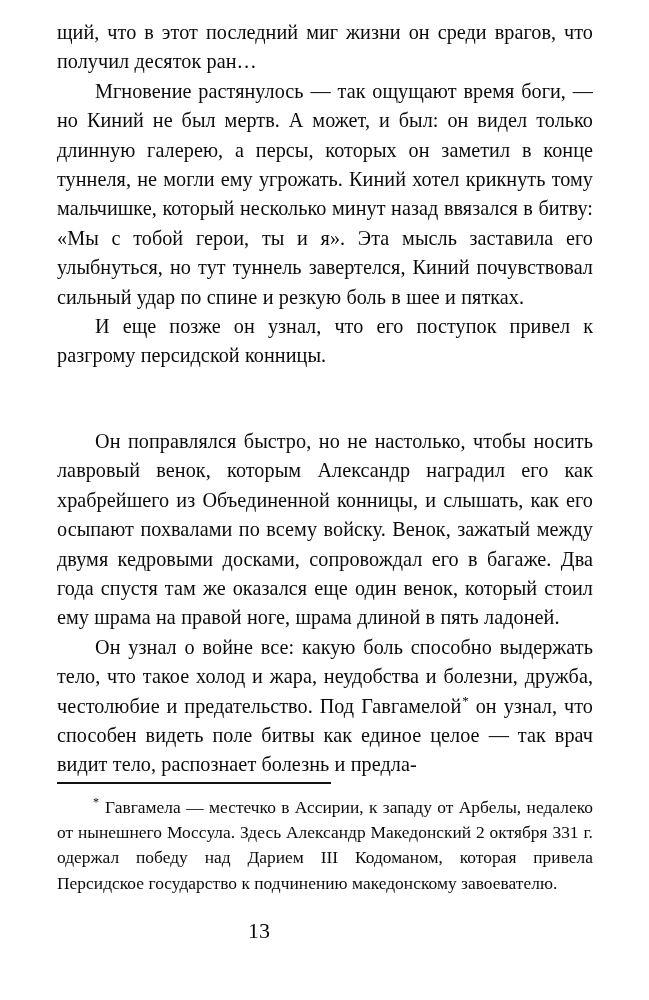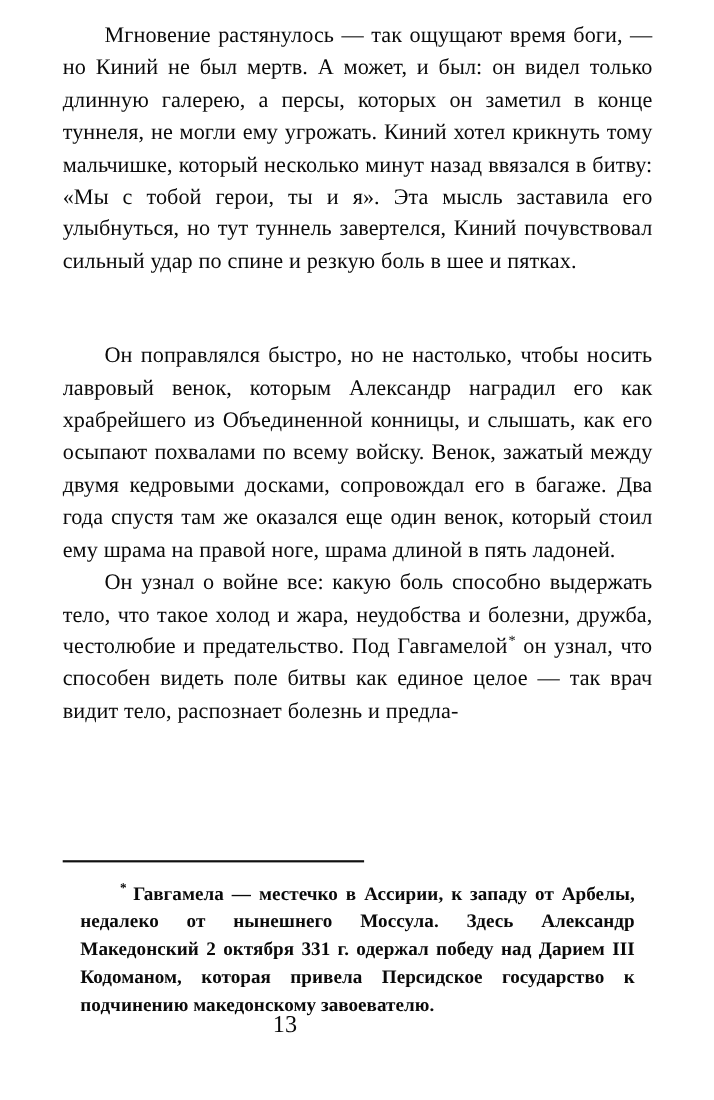--- a/index.html
+++ b/index.html
@@ -59,28 +59,28 @@
     top: 782px;
     width: 536px;
   }
   .footnote-rule {
     width: 274px;
     height: 0;
     border-top: 2px solid #111111;
     margin: 0 0 11px 0;
   }
   p.footnote-par {
-    margin: 16px;
+    margin: 0;
     padding: 0;
     font-size: 17.4px;
     line-height: 25.2px;
     text-align: justify;
     text-indent: 36px;
     letter-spacing: 0.03px;
-    font-weight: 700;
+    font-weight: 400;
   }
   .fn-star {
     font-size: 12px;
     vertical-align: super;
     line-height: 0;
     padding-right: 6px;
   }
   .page-number {
     position: absolute;
     top: 920px;
@@ -92,24 +92,26 @@
     font-weight: 500;
   }
 </style>
 </head>
 <body>
 
 <div class="page">
 
   <div class="text-column">
 
+    <p class="body-par no-indent">щий, что в этот последний миг жизни он среди врагов, что получил десяток ран…</p>
 
     <p class="body-par">Мгновение растянулось — так ощущают время боги, — но Киний не был мертв. А может, и был: он видел только длинную галерею, а персы, которых он заметил в конце туннеля, не могли ему угрожать. Киний хотел крикнуть тому мальчишке, который несколько минут назад ввязался в битву: «Мы с тобой герои, ты и я». Эта мысль заставила его улыбнуться, но тут туннель завертелся, Киний почувствовал сильный удар по спине и резкую боль в шее и пятках.</p>
 
 
+    <p class="body-par">И еще позже он узнал, что его поступок привел к разгрому персидской конницы.</p>
 
     <div class="section-gap"></div>
 
     <p class="body-par">Он поправлялся быстро, но не настолько, чтобы носить лавровый венок, которым Александр наградил его как храбрейшего из Объединенной конницы, и слышать, как его осыпают похвалами по всему войску. Венок, зажатый между двумя кедровыми досками, сопровождал его в багаже. Два года спустя там же оказался еще один венок, который стоил ему шрама на правой ноге, шрама длиной в пять ладоней.</p>
 
     <p class="body-par"><span>Он узнал о войне все: какую боль способно выдержать тело, что такое холод и жара, неудобства и болезни, дружба, честолюбие и предательство. Под Гавгамелой</span><span class="fn-marker">*</span><span> он узнал, что способен видеть поле битвы как единое целое — так врач видит тело, распознает болезнь и предла-</span></p>
 
   </div>
 
   <div class="footnote-block">

